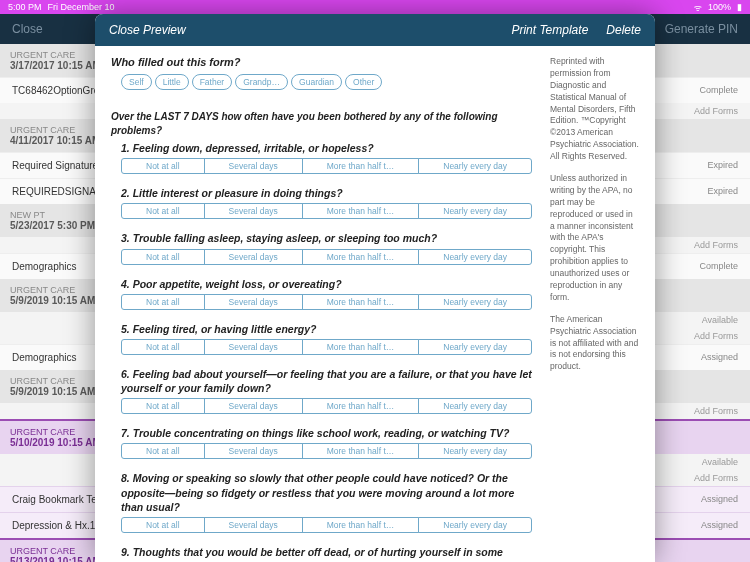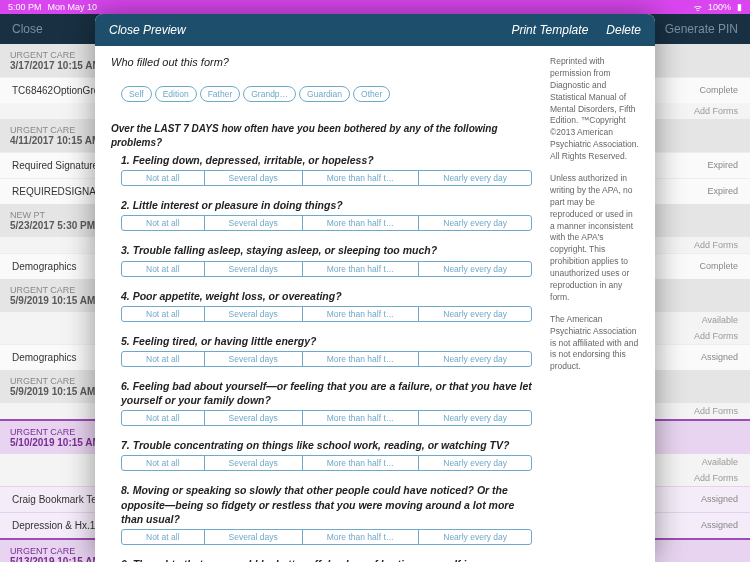--- a/index.html
+++ b/index.html
@@ -23,39 +23,39 @@
   .minor-row { font-size: 9px; color: #999; text-align: right; padding: 3px 12px; }
   
   .modal { position: absolute; top: 14px; left: 95px; width: 560px; height: 548px; background: #fff; border-radius: 8px 8px 0 0; box-shadow: 0 0 30px rgba(0,0,0,0.4); display: flex; flex-direction: column; overflow: hidden; }
   .modal-header { background: #1d4e6b; color: #fff; height: 32px; display: flex; align-items: center; justify-content: space-between; padding: 0 14px; font-size: 12px; font-style: italic; }
   .modal-header-right { display: flex; gap: 18px; }
   .modal-body { flex: 1; overflow-y: auto; padding: 10px 16px; display: flex; gap: 18px; }
   .form-col { flex: 1; }
   .side-col { width: 140px; font-size: 8.5px; color: #666; line-height: 1.4; }
   .side-col p { margin-bottom: 10px; }
   
-  .intro { font-size: 11px; font-style: italic; font-weight: normal; color: #222; margin-bottom: 18px; }
+  .intro { font-size: 11px; font-style: italic; font-weight: bold; color: #222; margin-bottom: 6px; }
   .btn-row { display: flex; gap: 3px; margin-bottom: 14px; margin-left: 10px; flex-wrap: wrap; }
   .btn { border: 1px solid #6fa8c9; color: #6fa8c9; font-size: 8.5px; padding: 2px 7px; border-radius: 8px; background: #fff; cursor: pointer; white-space: nowrap; }
   
   .section-intro { font-size: 10px; font-style: italic; font-weight: bold; color: #222; margin-bottom: 4px; line-height: 1.35; margin-top: 20px; }
   .question { margin-bottom: 12px; margin-left: 10px; }
   .q-text { font-size: 10.5px; font-style: italic; font-weight: bold; color: #222; margin-bottom: 3px; line-height: 1.35; }
   .q-btns { display: flex; gap: 0; }
   .q-btns .btn { border-radius: 0; margin-left: -1px; padding: 2px 24px; min-width: 54px; text-align: center; }
   .q-btns .btn:first-child { border-top-left-radius: 3px; border-bottom-left-radius: 3px; margin-left: 0; }
   .q-btns .btn:last-child { border-top-right-radius: 3px; border-bottom-right-radius: 3px; }
 </style>
 </head>
 <body>
 
 <div class="status-bar">
   <div class="status-left">
     <span>5:00 PM</span>
-    <span>Mon May 10</span>
+    <span>Fri December 10</span>
   </div>
   <div class="status-right">
     <span>ᯤ</span>
     <span>100%</span>
     <span>▮</span>
   </div>
 </div>
 
 <div class="nav-bar">
   <span class="nav-close">Close</span>
@@ -134,21 +134,21 @@
     <div class="modal-header-right">
       <span>Print Template</span>
       <span>Delete</span>
     </div>
   </div>
   <div class="modal-body">
     <div class="form-col">
       <div class="intro">Who filled out this form?</div>
       <div class="btn-row" id="who-opts">
           <span class="btn">Self</span>
-          <span class="btn">Edition</span>
+          <span class="btn">Little</span>
           <span class="btn">Father</span>
           <span class="btn">Grandp…</span>
           <span class="btn">Guardian</span>
           <span class="btn">Other</span>
         </div>
 
       <div class="section-intro">Over the LAST 7 DAYS how often have you been bothered by any of the following problems?</div>
       <div id="questions">
           <div class="question">
             <div class="q-text">1. Feeling down, depressed, irritable, or hopeless?</div>

